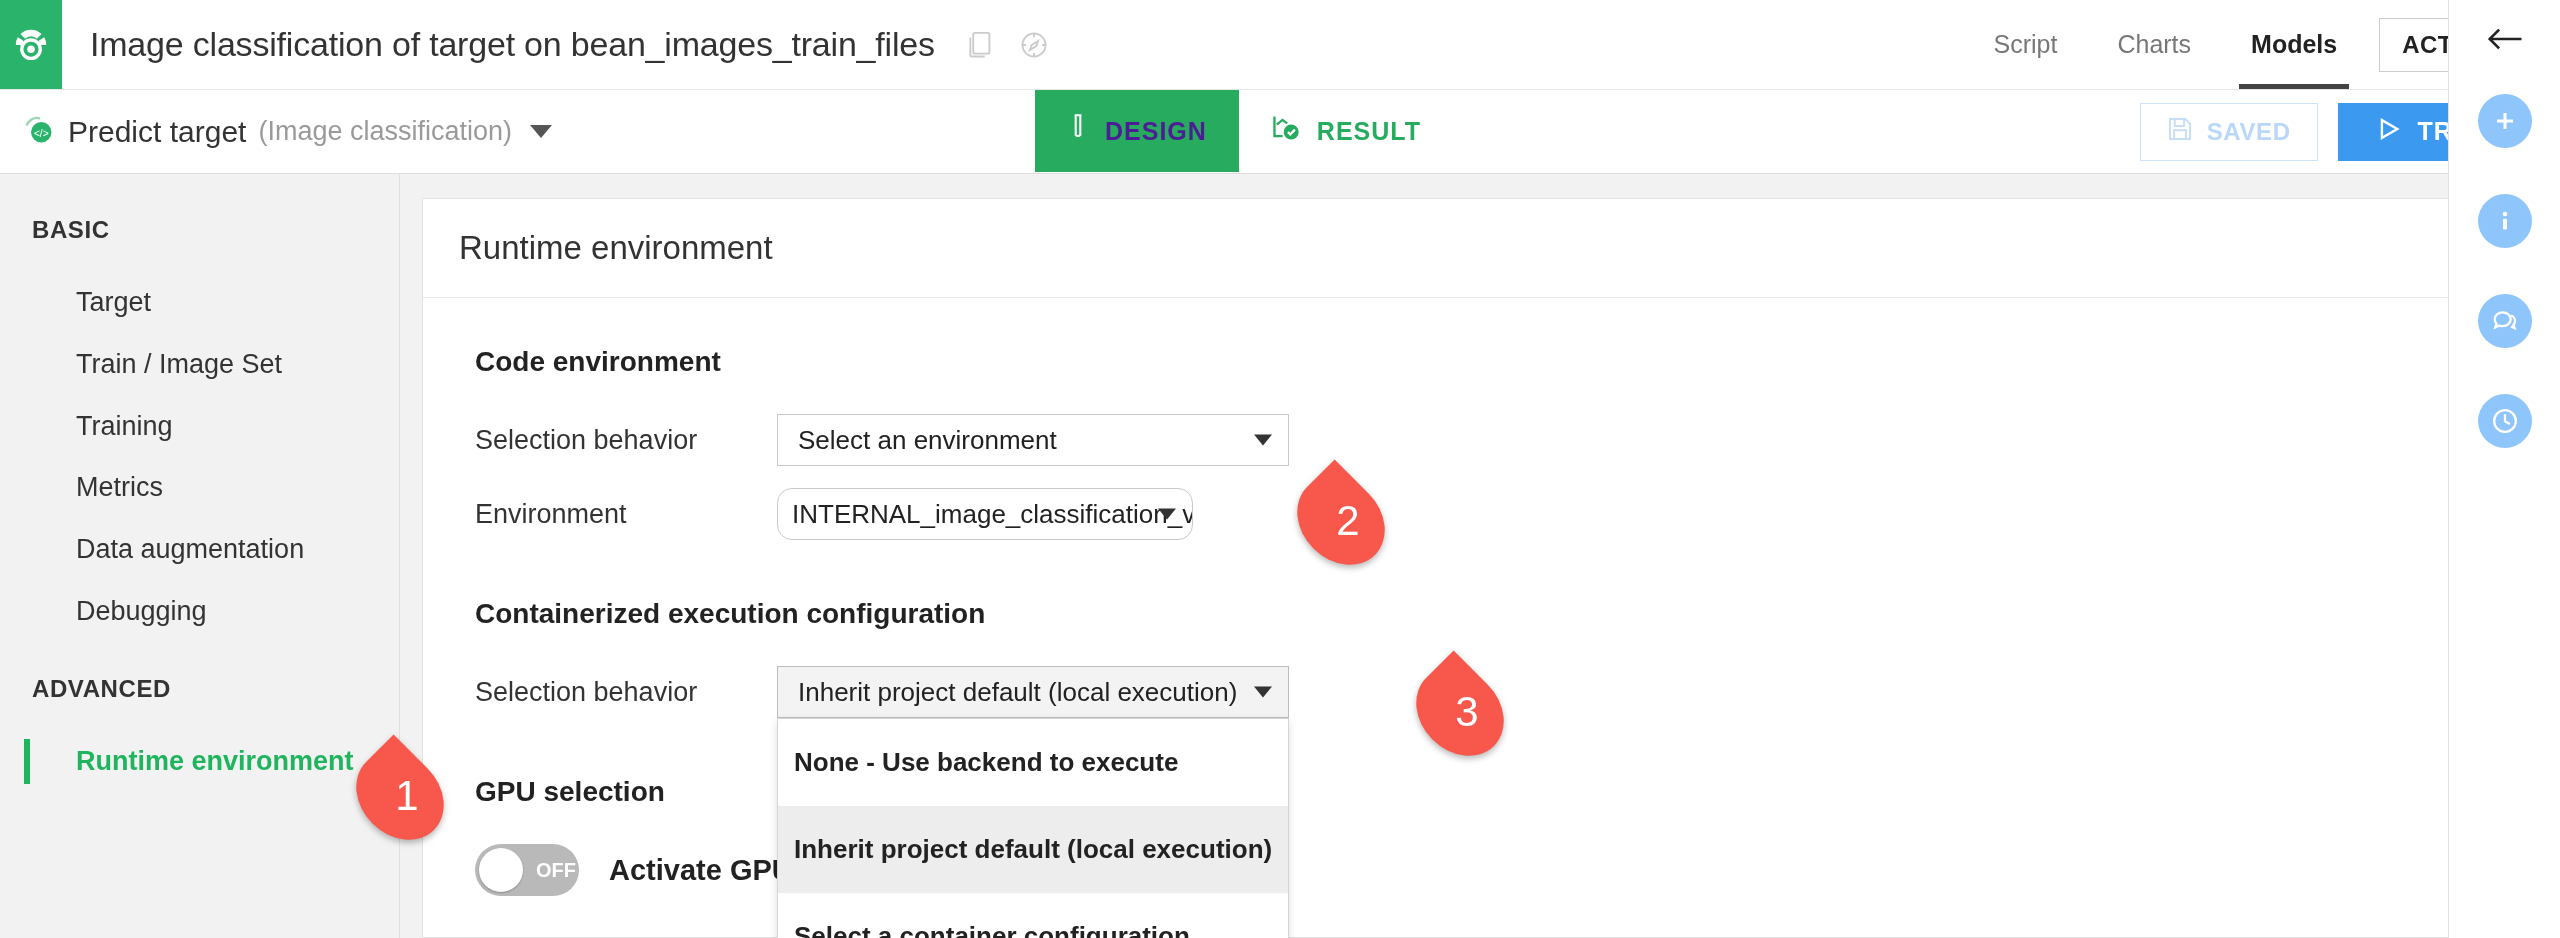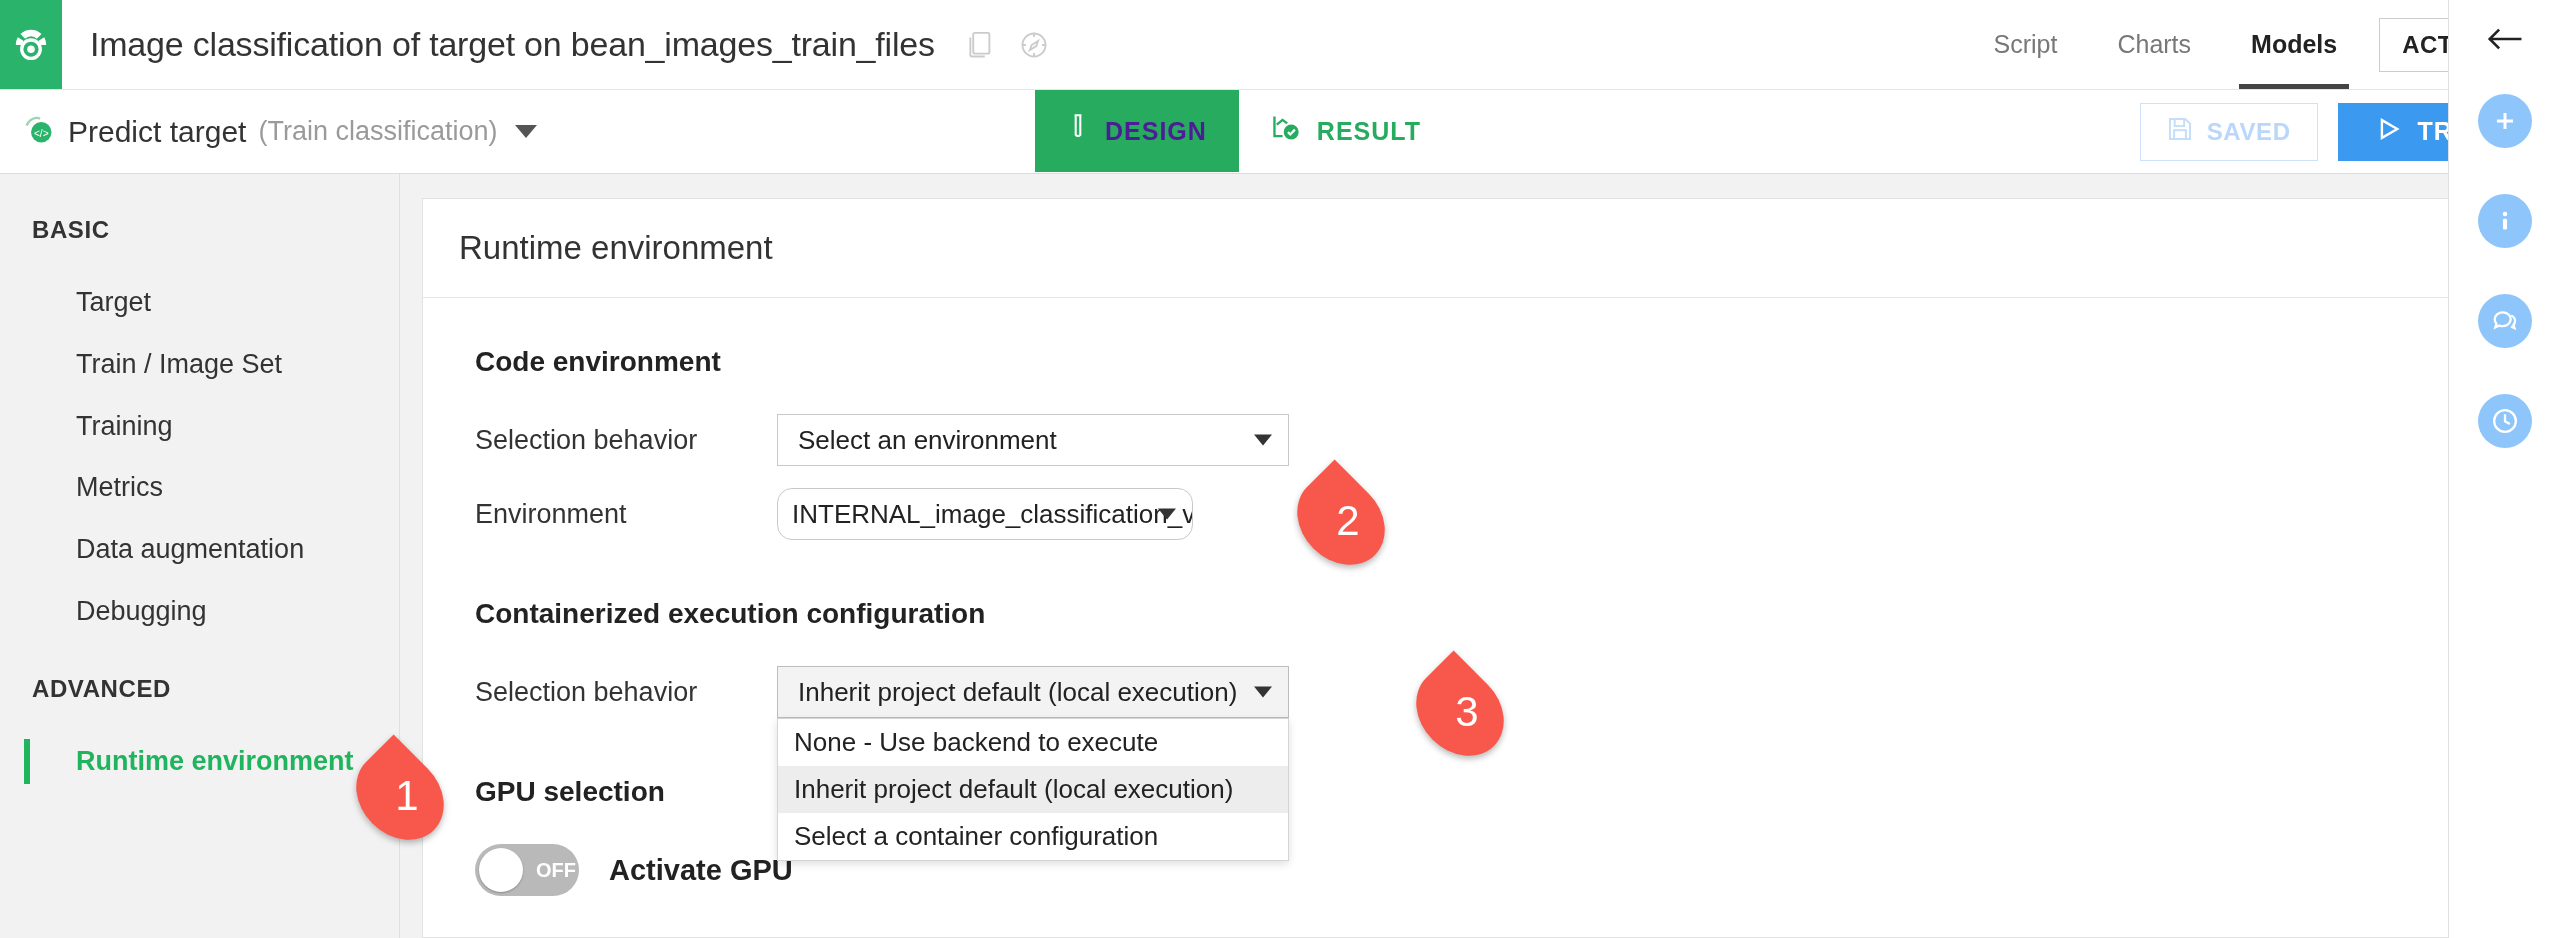--- a/index.html
+++ b/index.html
@@ -137,21 +137,21 @@
     position: absolute; right: 16px; top: 50%; transform: translateY(-50%);
     width: 0; height: 0; border-left: 9px solid transparent;
     border-right: 9px solid transparent; border-top: 11px solid #333333;
   }
   .dropdown {
     position: absolute; left: 302px; top: 52px; width: 512px;
     background: #ffffff; border: 1px solid #d5d5d5;
     box-shadow: 0 3px 8px rgba(0,0,0,0.13); z-index: 40;
   }
   .dropdown-item {
-    padding: 8px 16px; font-size: 26px; color: #222222; cursor: pointer; white-space: nowrap;
+    padding: 28px 16px; font-size: 26px; color: #222222; cursor: pointer; white-space: nowrap; font-weight: bold;
   }
   .dropdown-item.highlight { background: #ededed; }
 
   .select-wrap { position: relative; }
 
   .toggle-row { display: flex; align-items: center; gap: 30px; margin-top: 10px; }
   .toggle {
     width: 104px; height: 52px; border-radius: 26px; background: #b9b9b9;
     display: flex; align-items: center; position: relative; cursor: pointer;
   }
@@ -243,21 +243,21 @@
   <div class="subbar">
     <div class="recipe-wrap">
       <span>
         <svg width="34" height="34" viewBox="0 0 30 30" fill="none">
           <path d="M4 11c2-5 8-8 12-6" stroke="#9ed5b4" stroke-width="2" fill="none"></path>
           <circle cx="17" cy="17" r="9" fill="#2ab36b"></circle>
           <text x="17" y="21" font-size="9" fill="#ffffff" text-anchor="middle" font-family="Liberation Sans">&lt;/&gt;</text>
         </svg>
       </span>
       <span class="recipe-name">Predict target</span>
-      <span class="recipe-kind">(Train classification)</span>
+      <span class="recipe-kind">(Image classification)</span>
       <span class="caret-down"></span>
     </div>
 
     <div class="mode-tabs">
       <div class="mode-tab design">
         <span>
           <svg width="22" height="30" viewBox="0 0 18 26" fill="none" stroke="#ffffff" stroke-width="1.8">
             <path d="M6 2h6M7 2v17a2.5 2.5 0 0 0 4 0V2"></path>
           </svg>
         </span>

